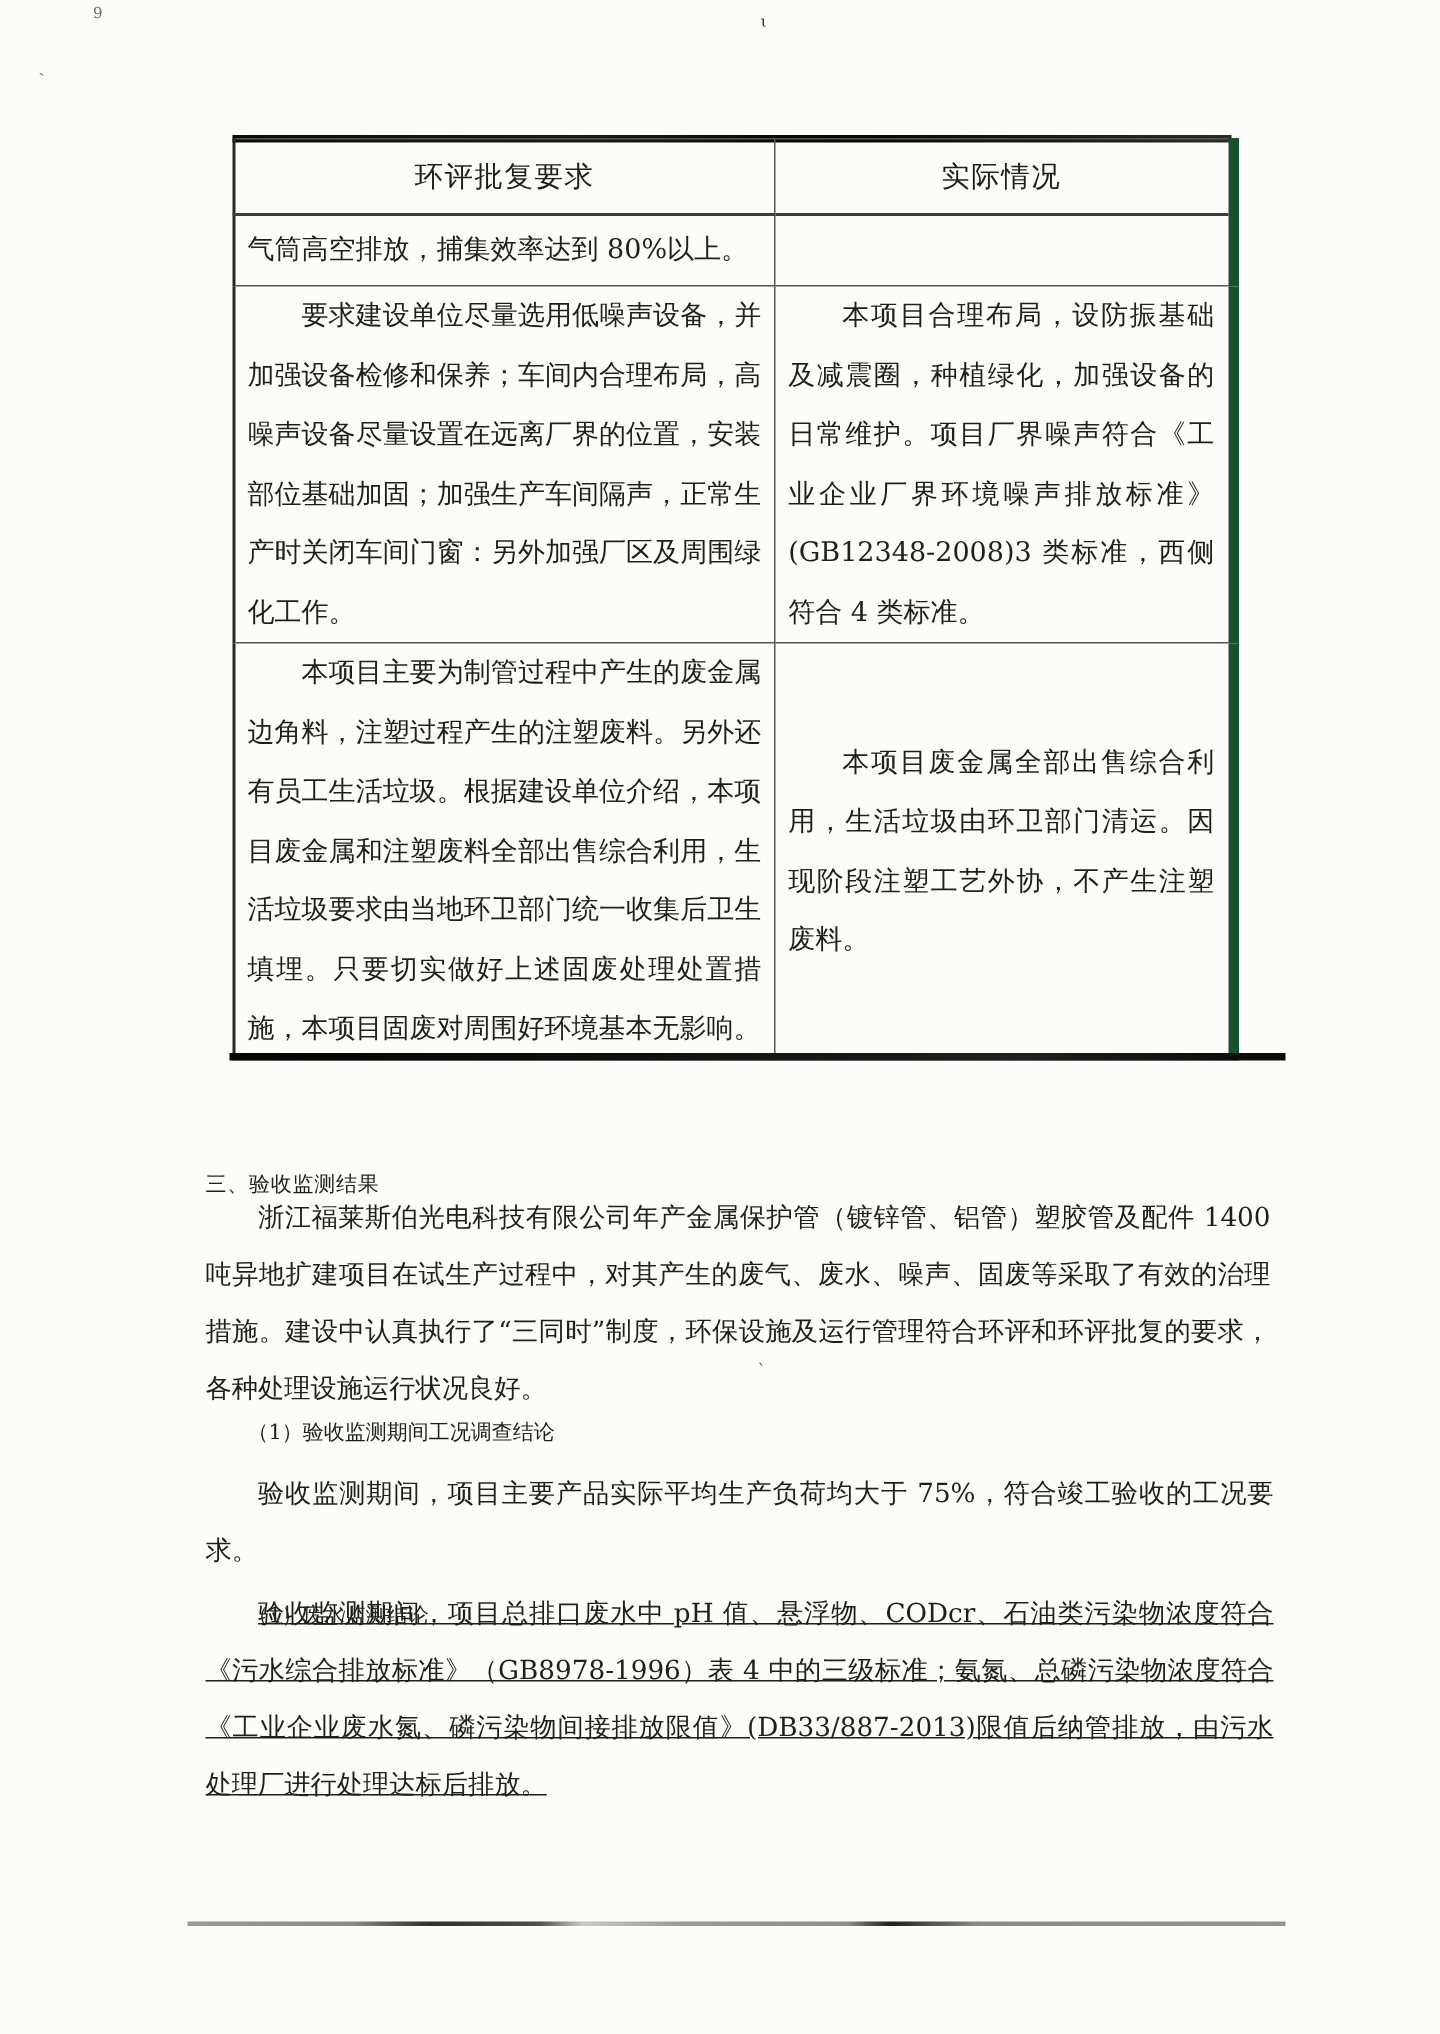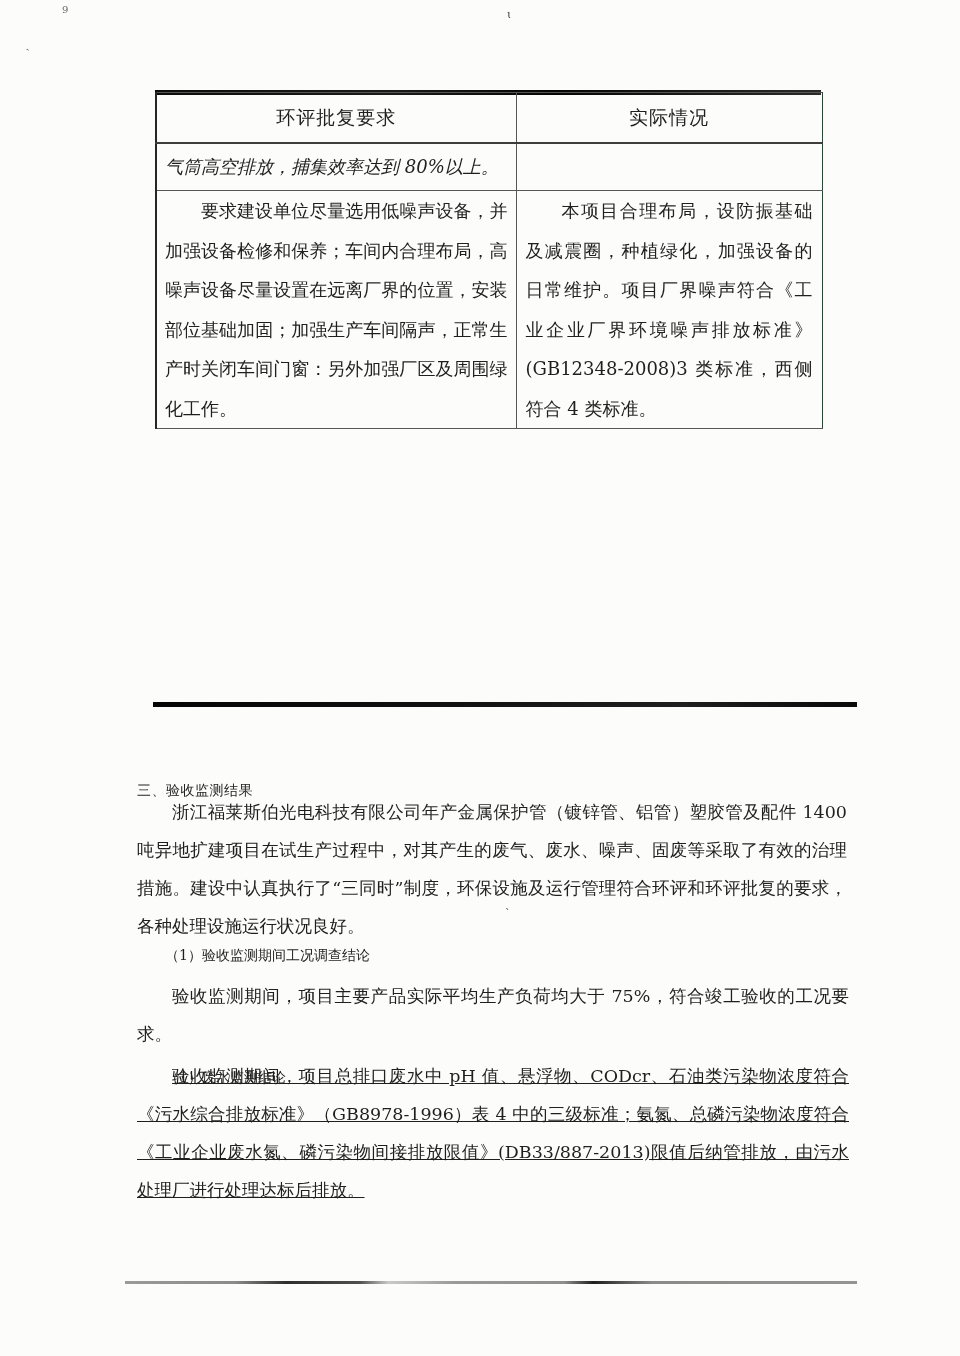--- a/index.html
+++ b/index.html
@@ -35,33 +35,33 @@
   }
   .doc-table th {
     height:49px;
     text-align:center;
     font-size:19px;
     letter-spacing:1px;
     border-bottom:2px solid #3d3d3d;
   }
   .doc-table td { font-size:18px; }
   .doc-table td.c2 { padding:0 9px; }
-  .row-1 td { height:46px;font-style:italic; }
+  .row-1 td { height:46px; }
   .row-2 td { height:237px; }
   .row-3 td { height:277px; }
   .cell-par {
     margin:0;
     line-height:39.5px;
     text-align:justify;
     text-indent:2em;
   }
   .cell-par.no-indent { text-indent:0; }
   .doc-table td { border-left-color:#4a4a4a; }
   .doc-table tr th:first-child, .doc-table tr td:first-child { border-left:2px solid #262626; }
-  .doc-table tr th:last-child,  .doc-table tr td:last-child  { border-right:1px solid #14532d; }
+  .doc-table tr th:last-child,  .doc-table tr td:last-child  { border-right:7px solid #14532d; }
 
   
   .rule { position:absolute; background:#141414; }
   .rule-top    { left:155px; top:90px;  width:666px; height:5px;
                  background:linear-gradient(90deg,#0c0c0c 0%,#1a1a1a 35%,#050505 60%,#2a2a2a 100%); }
   .rule-bottom { left:153px; top:702px; width:704px; height:5px;
                  background:linear-gradient(90deg,#050505 0%,#111 40%,#1f1f1f 75%,#0a0a0a 100%); }
 
   
   .sec-heading {
@@ -122,20 +122,28 @@
       </td>
     </tr>
     <tr class="row-2">
       <td class="c1">
         <p class="cell-par">要求建设单位尽量选用低噪声设备，并加强设备检修和保养；车间内合理布局，高噪声设备尽量设置在远离厂界的位置，安装部位基础加固；加强生产车间隔声，正常生产时关闭车间门窗：另外加强厂区及周围绿化工作。</p>
       </td>
       <td class="c2">
         <p class="cell-par">本项目合理布局，设防振基础及减震圈，种植绿化，加强设备的日常维护。项目厂界噪声符合《工业企业厂界环境噪声排放标准》(GB12348-2008)3 类标准，西侧符合 4 类标准。</p>
       </td>
     </tr>
+    <tr class="row-3">
+      <td class="c1">
+        <p class="cell-par">本项目主要为制管过程中产生的废金属边角料，注塑过程产生的注塑废料。另外还有员工生活垃圾。根据建设单位介绍，本项目废金属和注塑废料全部出售综合利用，生活垃圾要求由当地环卫部门统一收集后卫生填埋。只要切实做好上述固废处理处置措施，本项目固废对周围好环境基本无影响。</p>
+      </td>
+      <td class="c2">
+        <p class="cell-par">本项目废金属全部出售综合利用，生活垃圾由环卫部门清运。因现阶段注塑工艺外协，不产生注塑废料。</p>
+      </td>
+    </tr>
   </tbody>
     </table>
 
   <div class="rule rule-bottom"></div>
 
   <div class="sec-heading">三、验收监测结果</div>
 
   <p class="body-par par-1">浙江福莱斯伯光电科技有限公司年产金属保护管（镀锌管、铝管）塑胶管及配件 1400 吨异地扩建项目在试生产过程中，对其产生的废气、废水、噪声、固废等采取了有效的治理措施。建设中认真执行了“三同时”制度，环保设施及运行管理符合环评和环评批复的要求，各种处理设施运行状况良好。</p>
 
   <p class="sub-heading sub-1">（1）验收监测期间工况调查结论</p>

